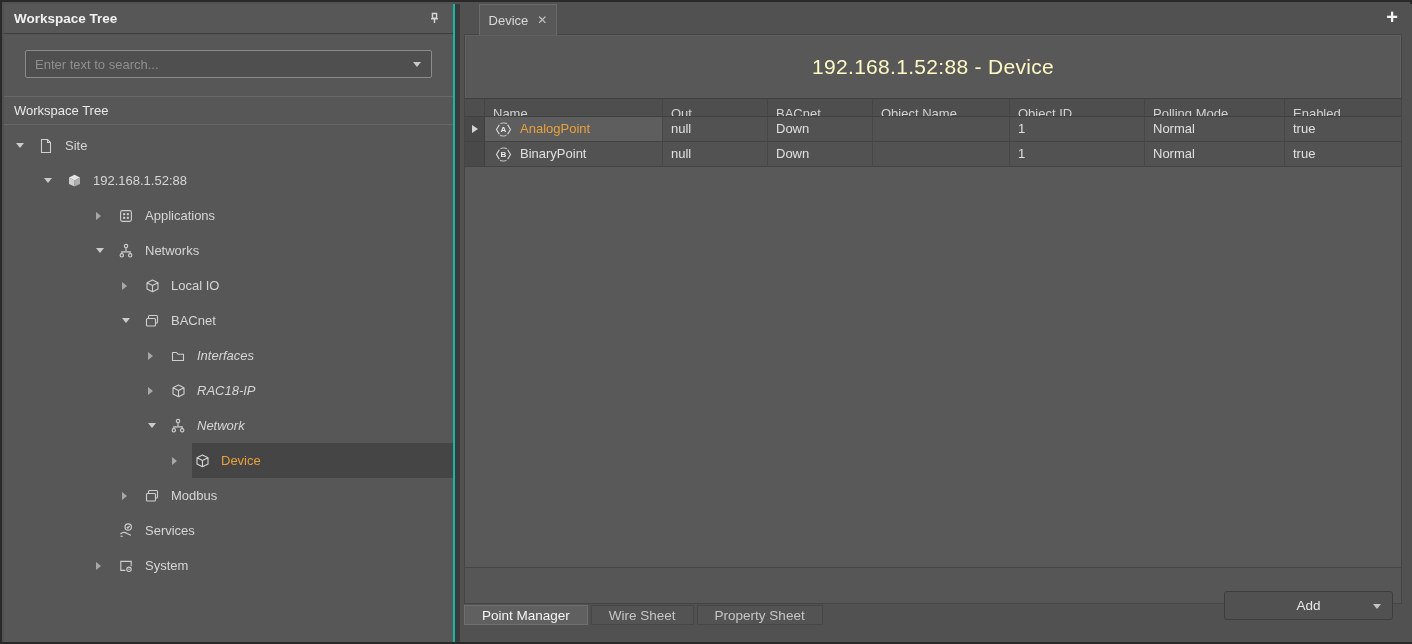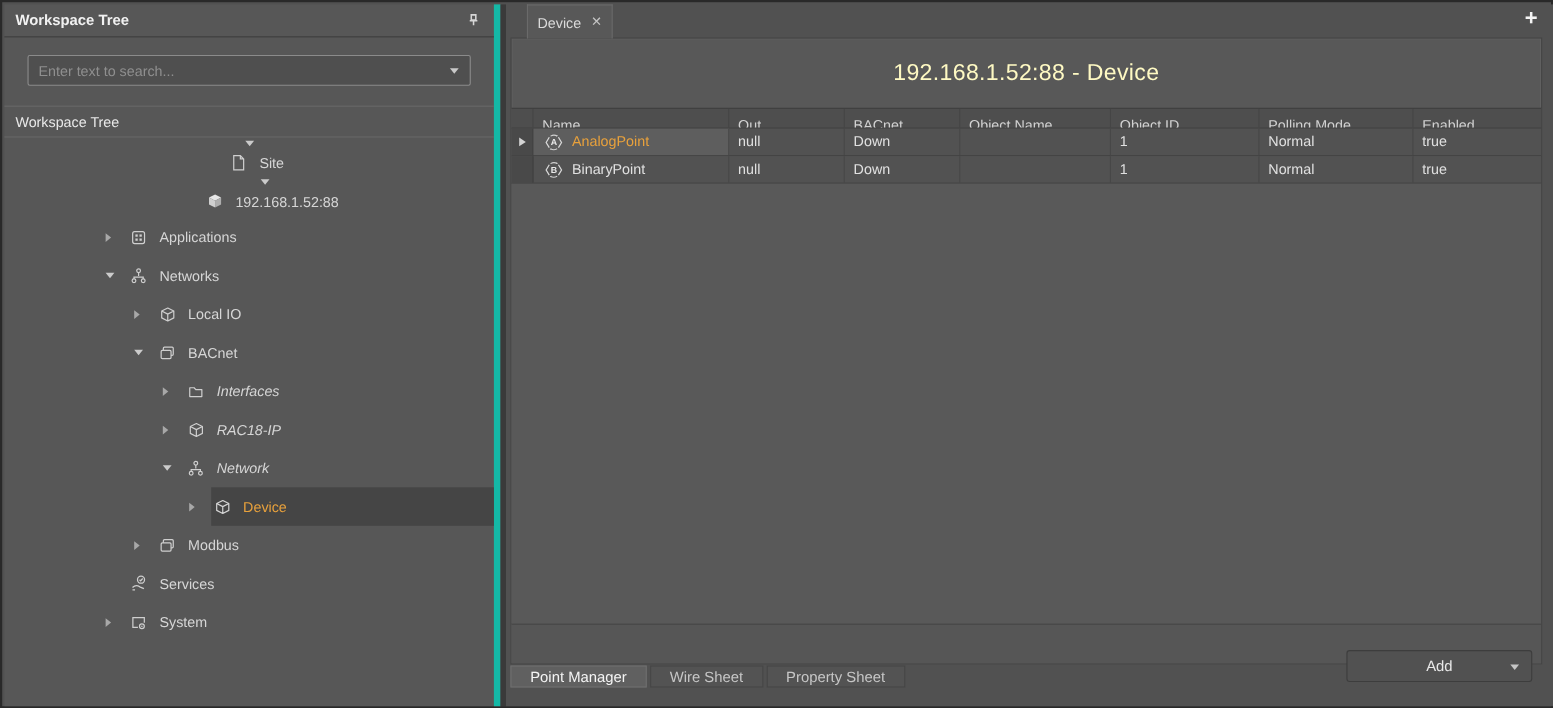--- a/index.html
+++ b/index.html
@@ -7,21 +7,21 @@
   body {
     width:1412px; height:644px; overflow:hidden; position:relative;
     background:#2b2b2b;
     font-family:"Liberation Sans","DejaVu Sans",sans-serif;
     -webkit-font-smoothing:antialiased;
   }
   .window { position:absolute; inset:0; background:#515151; border:2px solid #292929; }
 
   
   .left-panel { position:absolute; left:2px; top:2px; width:451px; height:638px;
-    background:#575757; border-right:6px solid #14b8a6; }
+    background:#575757; border-right:2px solid #14b8a6; }
   .panel-gap { position:absolute; left:453px; top:2px; width:5px; height:638px; background:#3a3a3a; }
 
   .lp-header { height:30px; display:flex; align-items:center; padding:0 10px;
     border-bottom:1px solid #3c3c3c; }
   .lp-title { flex:1; font-weight:bold; font-size:13.5px; color:#f1f1f1; }
   .pin-btn { width:18px; height:18px; display:flex; align-items:center; justify-content:center; cursor:pointer; }
 
   .lp-search-wrap { padding:16px 21px 18px 21px; }
   .search-box { height:28px; background:#4f4f4f; border:1px solid #8b8b8b; border-radius:2px;
     display:flex; align-items:stretch; }
@@ -30,21 +30,21 @@
   .search-input::placeholder { color:#8f8f8f; opacity:1; }
   .search-caret { width:28px; display:flex; align-items:center; justify-content:center; cursor:pointer; }
   .caret-down { width:0; height:0; border-left:4.5px solid transparent; border-right:4.5px solid transparent;
     border-top:5px solid #c9c9c9; }
 
   .lp-section { height:29px; border-top:1px solid #686868; border-bottom:1px solid #686868;
     display:flex; align-items:center; padding:0 10px; font-size:13px; color:#e9e9e9; }
 
   .tree { padding-top:3px; }
   .tree-row { height:35px; display:flex; align-items:center; font-size:13px; color:#d6d6d6; cursor:default; }
-  .ind0 { padding-left:12px;flex-direction:column; }  .ind1 { padding-left:40px;flex-direction:column; }
+  .ind0 { padding-left:12px; }  .ind1 { padding-left:40px; }
   .ind2 { padding-left:92px; }  .ind3 { padding-left:118px; }
   .ind4 { padding-left:144px;font-style:italic; } .ind5 { padding-left:168px; }
   .exp { width:20px; flex:none; display:flex; align-items:center; }
   .tri-open { width:0; height:0; border-left:4.5px solid transparent; border-right:4.5px solid transparent;
     border-top:5.5px solid #cbcbcb; }
   .tri-closed { width:0; height:0; border-top:4.5px solid transparent; border-bottom:4.5px solid transparent;
     border-left:5.5px solid #a8a8a8; }
   .row-body { flex:1; height:100%; display:flex; align-items:center; padding-left:2px; }
   .row-body.selected { background:#454545; }
   .row-body.selected .tree-label { color:#E8A13C; }

